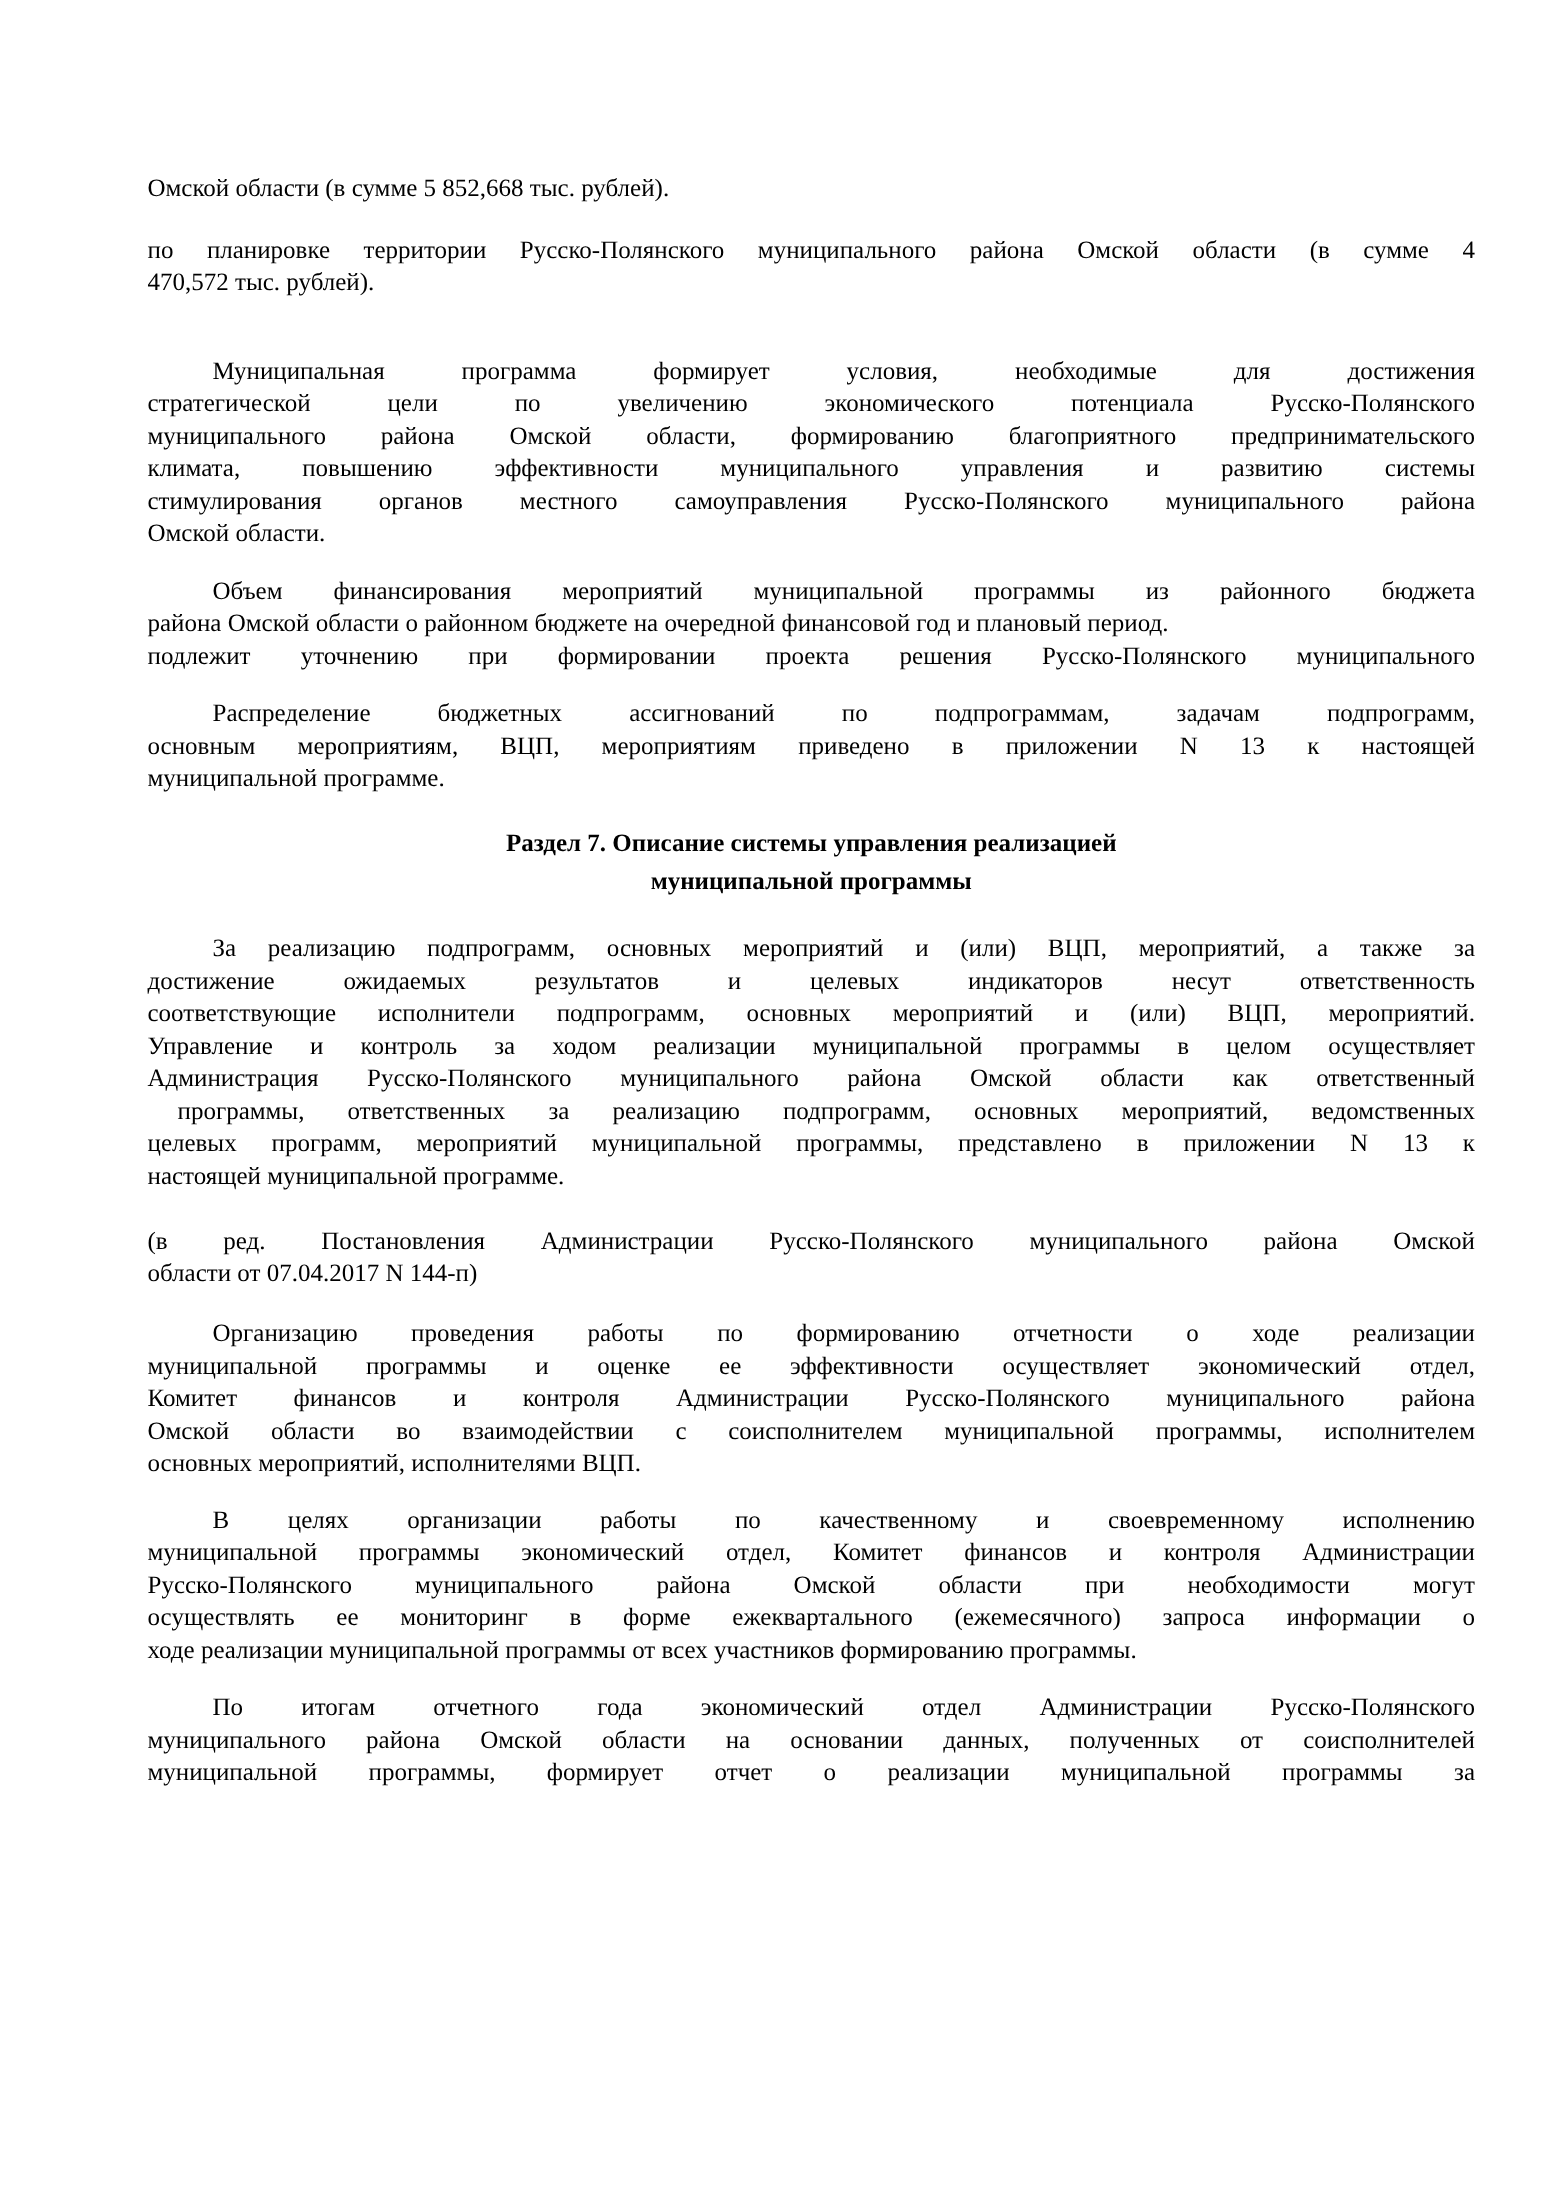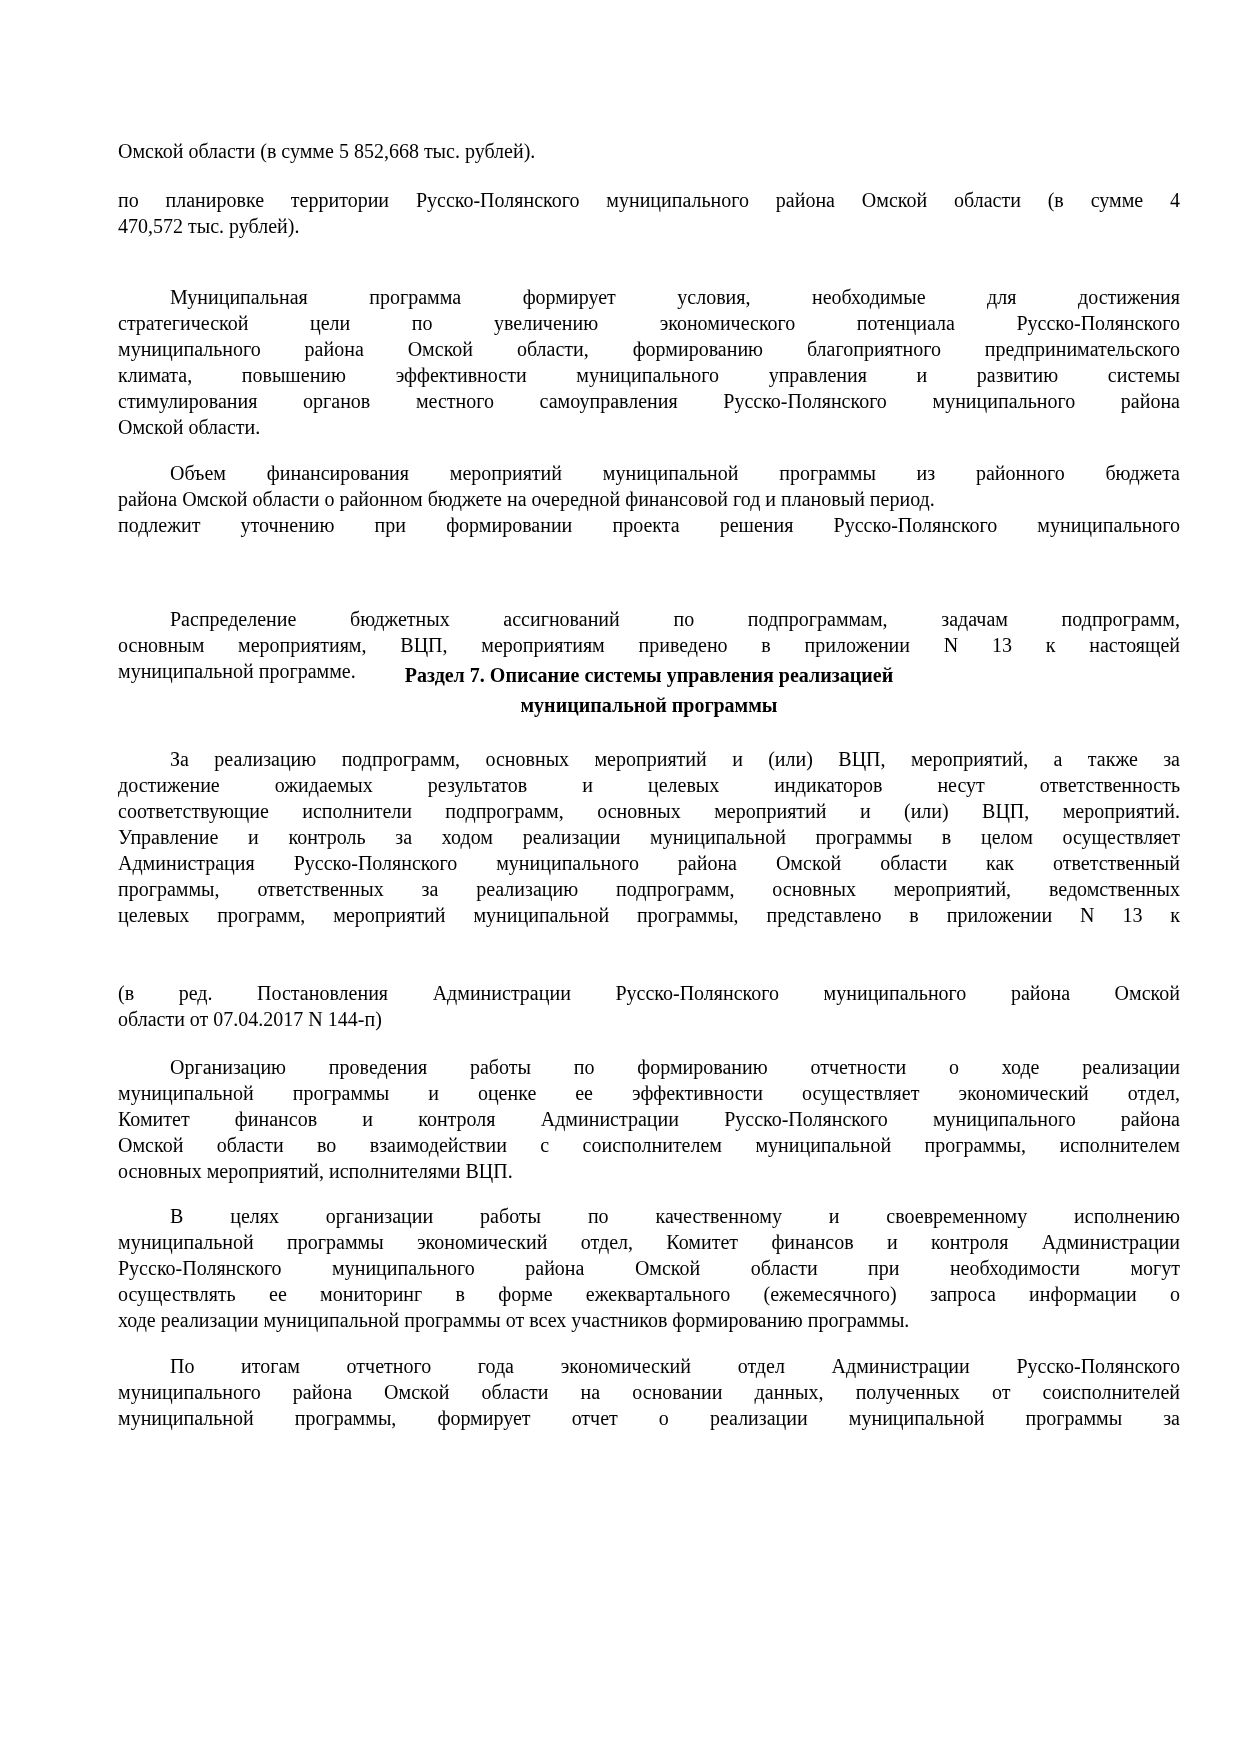--- a/index.html
+++ b/index.html
@@ -75,39 +75,40 @@
     <span class="line" style="white-space: normal;">стимулирования органов местного самоуправления Русско-Полянского муниципального района</span>
     <span class="line last">Омской области.</span>
   </div>
 
   <div class="para" style="top:460px;">
     <span class="line indent" style="white-space: normal;">Объем финансирования мероприятий муниципальной программы из районного бюджета</span>
     <span class="line last">района Омской области о районном бюджете на очередной финансовой год и плановый период.</span>
     <span class="line" style="white-space: normal;">подлежит уточнению при формировании проекта решения Русско-Полянского муниципального</span>
   </div>
 
-  <div class="para" style="top:558px;margin-top:48px;">
+  <div class="para" style="top:558px;">
     <span class="line indent" style="white-space: normal;">Распределение бюджетных ассигнований по подпрограммам, задачам подпрограмм,</span>
     <span class="line" style="white-space: normal;">основным мероприятиям, ВЦП, мероприятиям приведено в приложении N 13 к настоящей</span>
     <span class="line last">муниципальной программе.</span>
   </div>
 
   <div class="heading" style="top:660px;">
     <span class="line">Раздел 7. Описание системы управления реализацией</span>
     <span class="line">муниципальной программы</span>
   </div>
 
   <div class="para" style="top:746px;">
     <span class="line indent" style="white-space: normal;">За реализацию подпрограмм, основных мероприятий и (или) ВЦП, мероприятий, а также за</span>
     <span class="line" style="white-space: normal;">достижение ожидаемых результатов и целевых индикаторов несут ответственность</span>
     <span class="line" style="white-space: normal;">соответствующие исполнители подпрограмм, основных мероприятий и (или) ВЦП, мероприятий.</span>
     <span class="line" style="white-space: normal;">Управление и контроль за ходом реализации муниципальной программы в целом осуществляет</span>
     <span class="line" style="white-space: normal;">Администрация Русско-Полянского муниципального района Омской области как ответственный</span>
-    <span class="line" style="white-space: normal;">программы, ответственных за реализацию подпрограмм, основных мероприятий, ведомственных</span>
+    <span class="line" style="white-space: normal; margin-left: 24px;">программы, ответственных за реализацию подпрограмм, основных мероприятий, ведомственных</span>
     <span class="line" style="white-space: normal;">целевых программ, мероприятий муниципальной программы, представлено в приложении N 13 к</span>
+    <span class="line last">настоящей муниципальной программе.</span>
   </div>
 
   <div class="para" style="top:980px;">
     <span class="line" style="white-space: normal;">(в ред. Постановления Администрации Русско-Полянского муниципального района Омской</span>
     <span class="line last">области от 07.04.2017 N 144-п)</span>
   </div>
 
   <div class="para" style="top:1054px;">
     <span class="line indent" style="white-space: normal;">Организацию проведения работы по формированию отчетности о ходе реализации</span>
     <span class="line" style="white-space: normal;">муниципальной программы и оценке ее эффективности осуществляет экономический отдел,</span>

